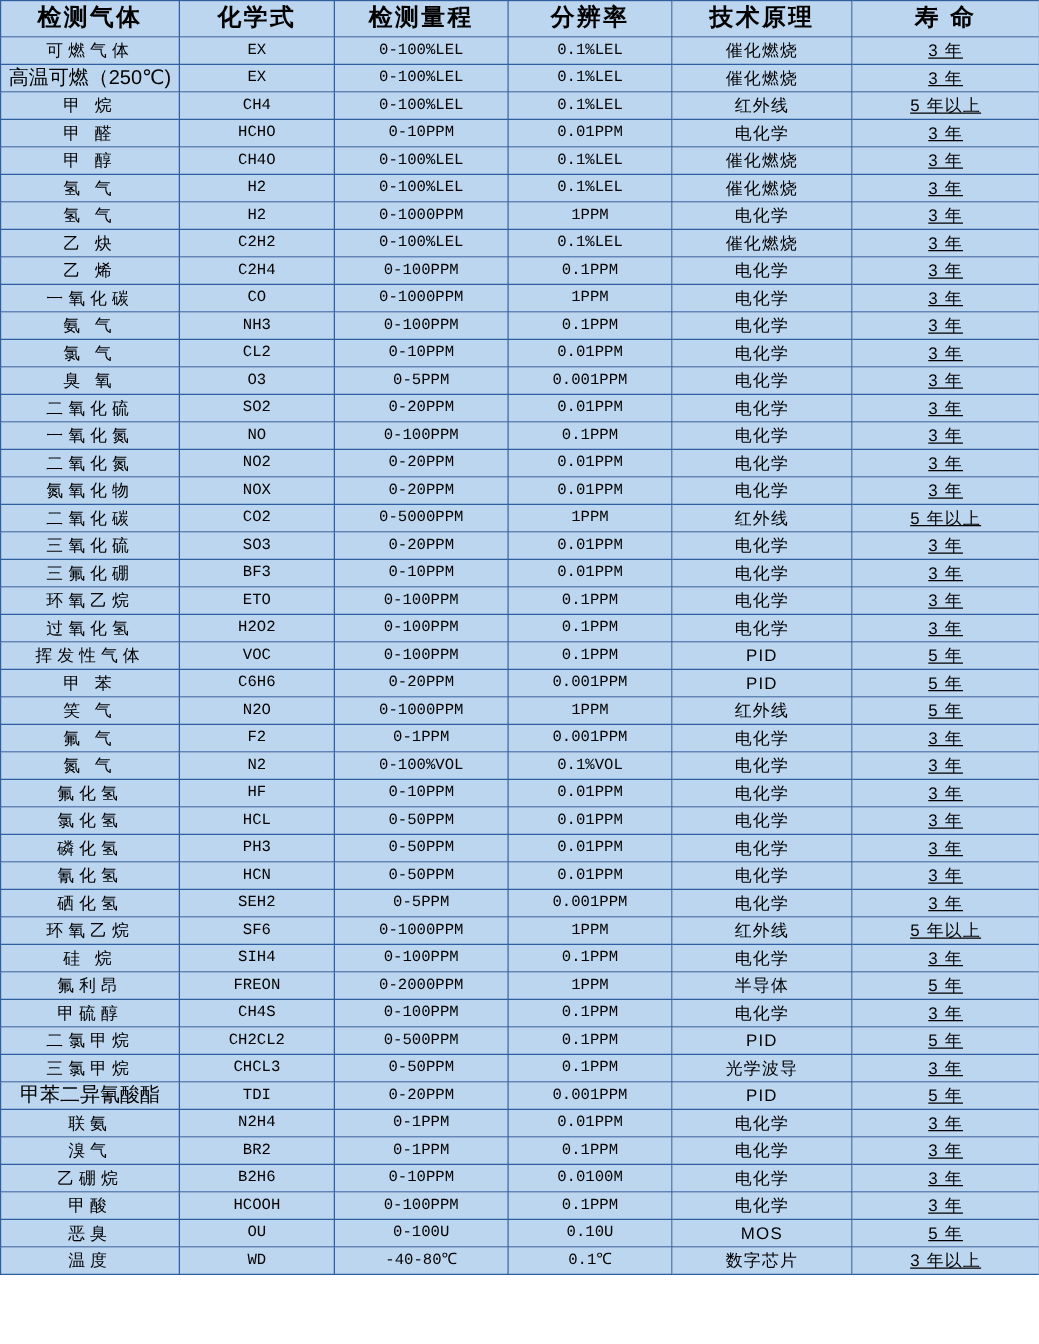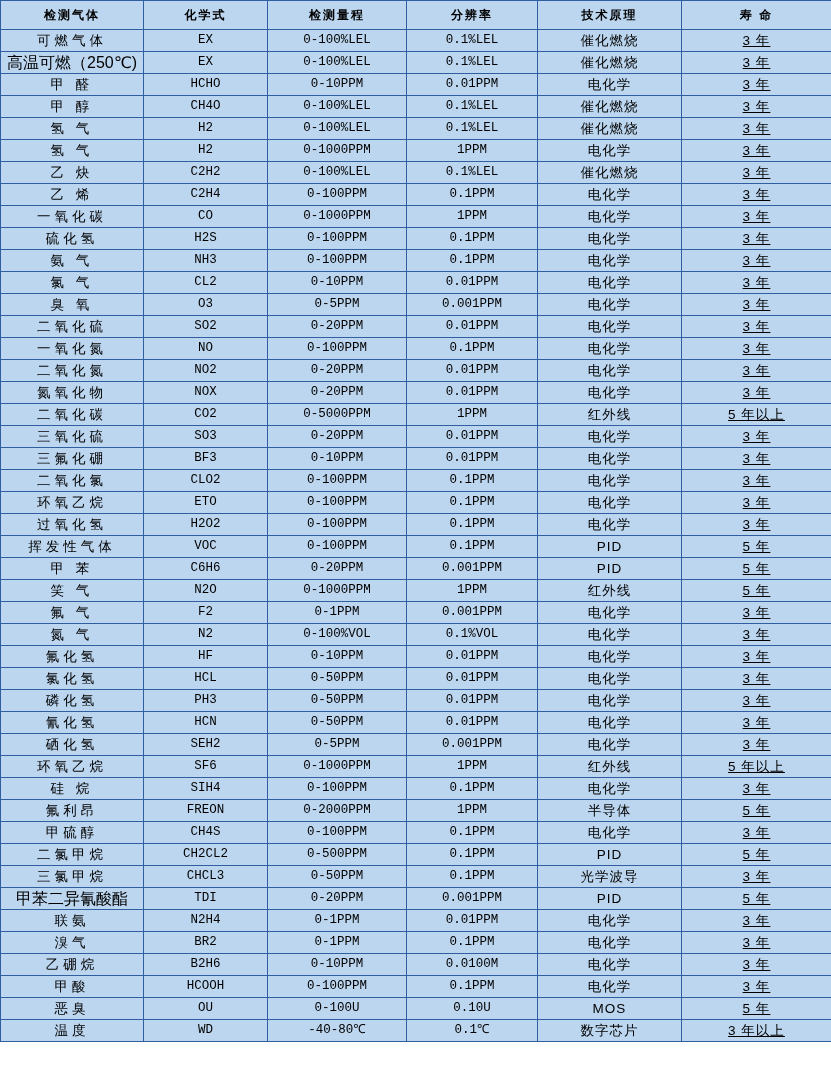--- a/index.html
+++ b/index.html
@@ -31,21 +31,21 @@
     color: #000000;
     padding: 0;
     height: 21px;
     line-height: 21px;
     overflow: hidden;
     white-space: nowrap;
   }
   #gas-table thead th {
     height: 28px;
     line-height: 28px;
-    font-size: 12px;
+    font-size: 19px;
     font-weight: bold;
     letter-spacing: 2px;
   }
   #gas-table tbody td {
     font-size: 13.5px;
   }
   #gas-table tbody td.name {
     letter-spacing: 4px;
     margin-top: 20px;
   }
@@ -101,20 +101,28 @@
       </tr>
       <tr>
         <td class="name tight">高温可燃（250℃)</td>
         <td class="code">EX</td>
         <td class="range">0-100%LEL</td>
         <td class="res">0.1%LEL</td>
         <td class="tech">催化燃烧</td>
         <td class="life">3 年</td>
       </tr>
       <tr>
+        <td class="name">甲 烷</td>
+        <td class="code">CH4</td>
+        <td class="range">0-100%LEL</td>
+        <td class="res">0.1%LEL</td>
+        <td class="tech">红外线</td>
+        <td class="life">5 年以上</td>
+      </tr>
+      <tr>
         <td class="name">甲 醛</td>
         <td class="code">HCHO</td>
         <td class="range">0-10PPM</td>
         <td class="res">0.01PPM</td>
         <td class="tech">电化学</td>
         <td class="life">3 年</td>
       </tr>
       <tr>
         <td class="name">甲 醇</td>
         <td class="code">CH4O</td>
@@ -153,28 +161,20 @@
         <td class="range">0-100PPM</td>
         <td class="res">0.1PPM</td>
         <td class="tech">电化学</td>
         <td class="life">3 年</td>
       </tr>
       <tr>
         <td class="name">一氧化碳</td>
         <td class="code">CO</td>
         <td class="range">0-1000PPM</td>
         <td class="res">1PPM</td>
-        <td class="tech">电化学</td>
-        <td class="life">3 年</td>
-      </tr>
-      <tr>
-        <td class="name">硫化氢</td>
-        <td class="code">H2S</td>
-        <td class="range">0-100PPM</td>
-        <td class="res">0.1PPM</td>
         <td class="tech">电化学</td>
         <td class="life">3 年</td>
       </tr>
       <tr>
         <td class="name">氨 气</td>
         <td class="code">NH3</td>
         <td class="range">0-100PPM</td>
         <td class="res">0.1PPM</td>
         <td class="tech">电化学</td>
         <td class="life">3 年</td>
@@ -241,28 +241,20 @@
         <td class="range">0-20PPM</td>
         <td class="res">0.01PPM</td>
         <td class="tech">电化学</td>
         <td class="life">3 年</td>
       </tr>
       <tr>
         <td class="name">三氟化硼</td>
         <td class="code">BF3</td>
         <td class="range">0-10PPM</td>
         <td class="res">0.01PPM</td>
-        <td class="tech">电化学</td>
-        <td class="life">3 年</td>
-      </tr>
-      <tr>
-        <td class="name">二氧化氯</td>
-        <td class="code">CLO2</td>
-        <td class="range">0-100PPM</td>
-        <td class="res">0.1PPM</td>
         <td class="tech">电化学</td>
         <td class="life">3 年</td>
       </tr>
       <tr>
         <td class="name">环氧乙烷</td>
         <td class="code">ETO</td>
         <td class="range">0-100PPM</td>
         <td class="res">0.1PPM</td>
         <td class="tech">电化学</td>
         <td class="life">3 年</td>

